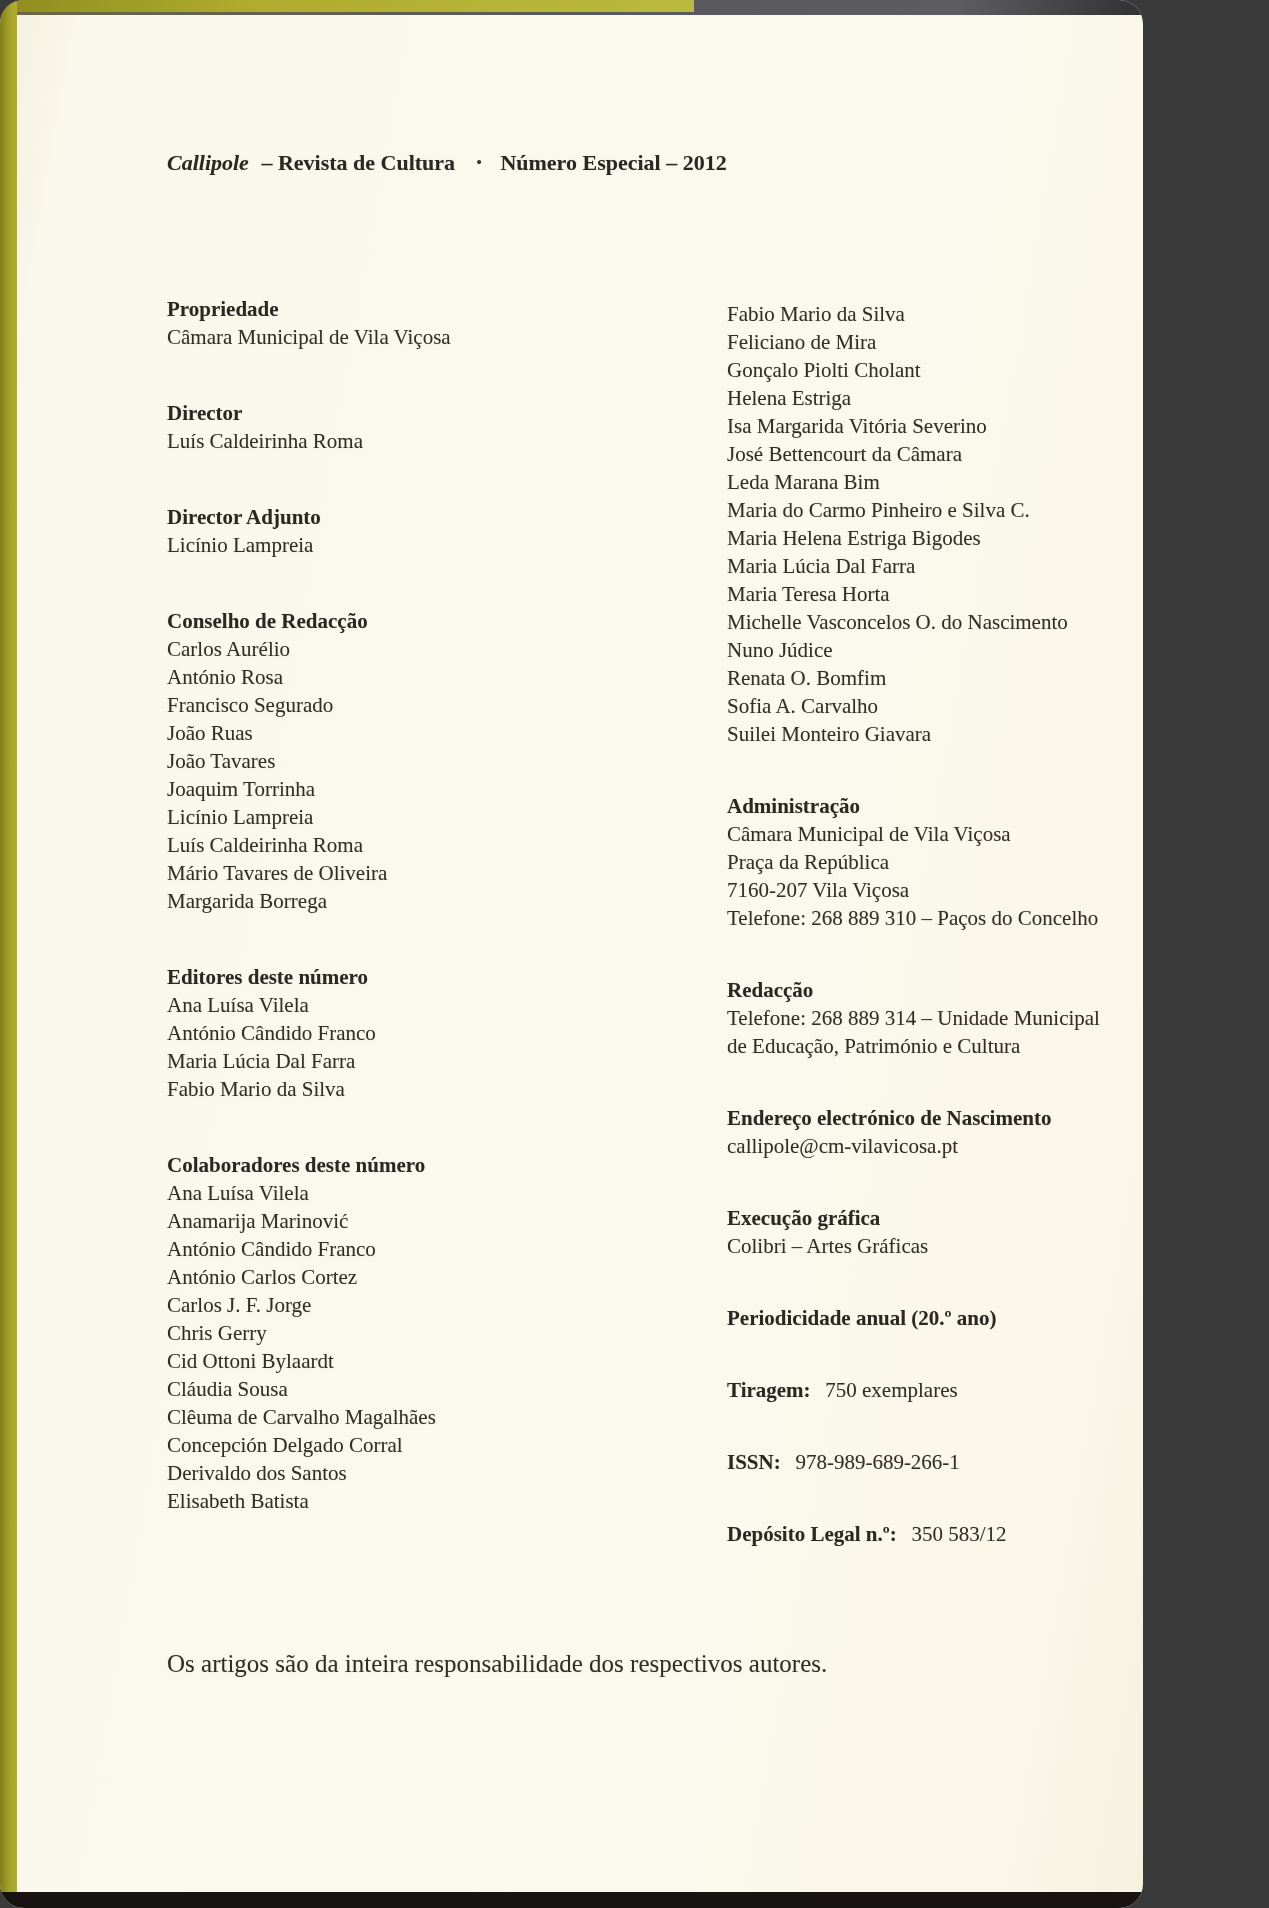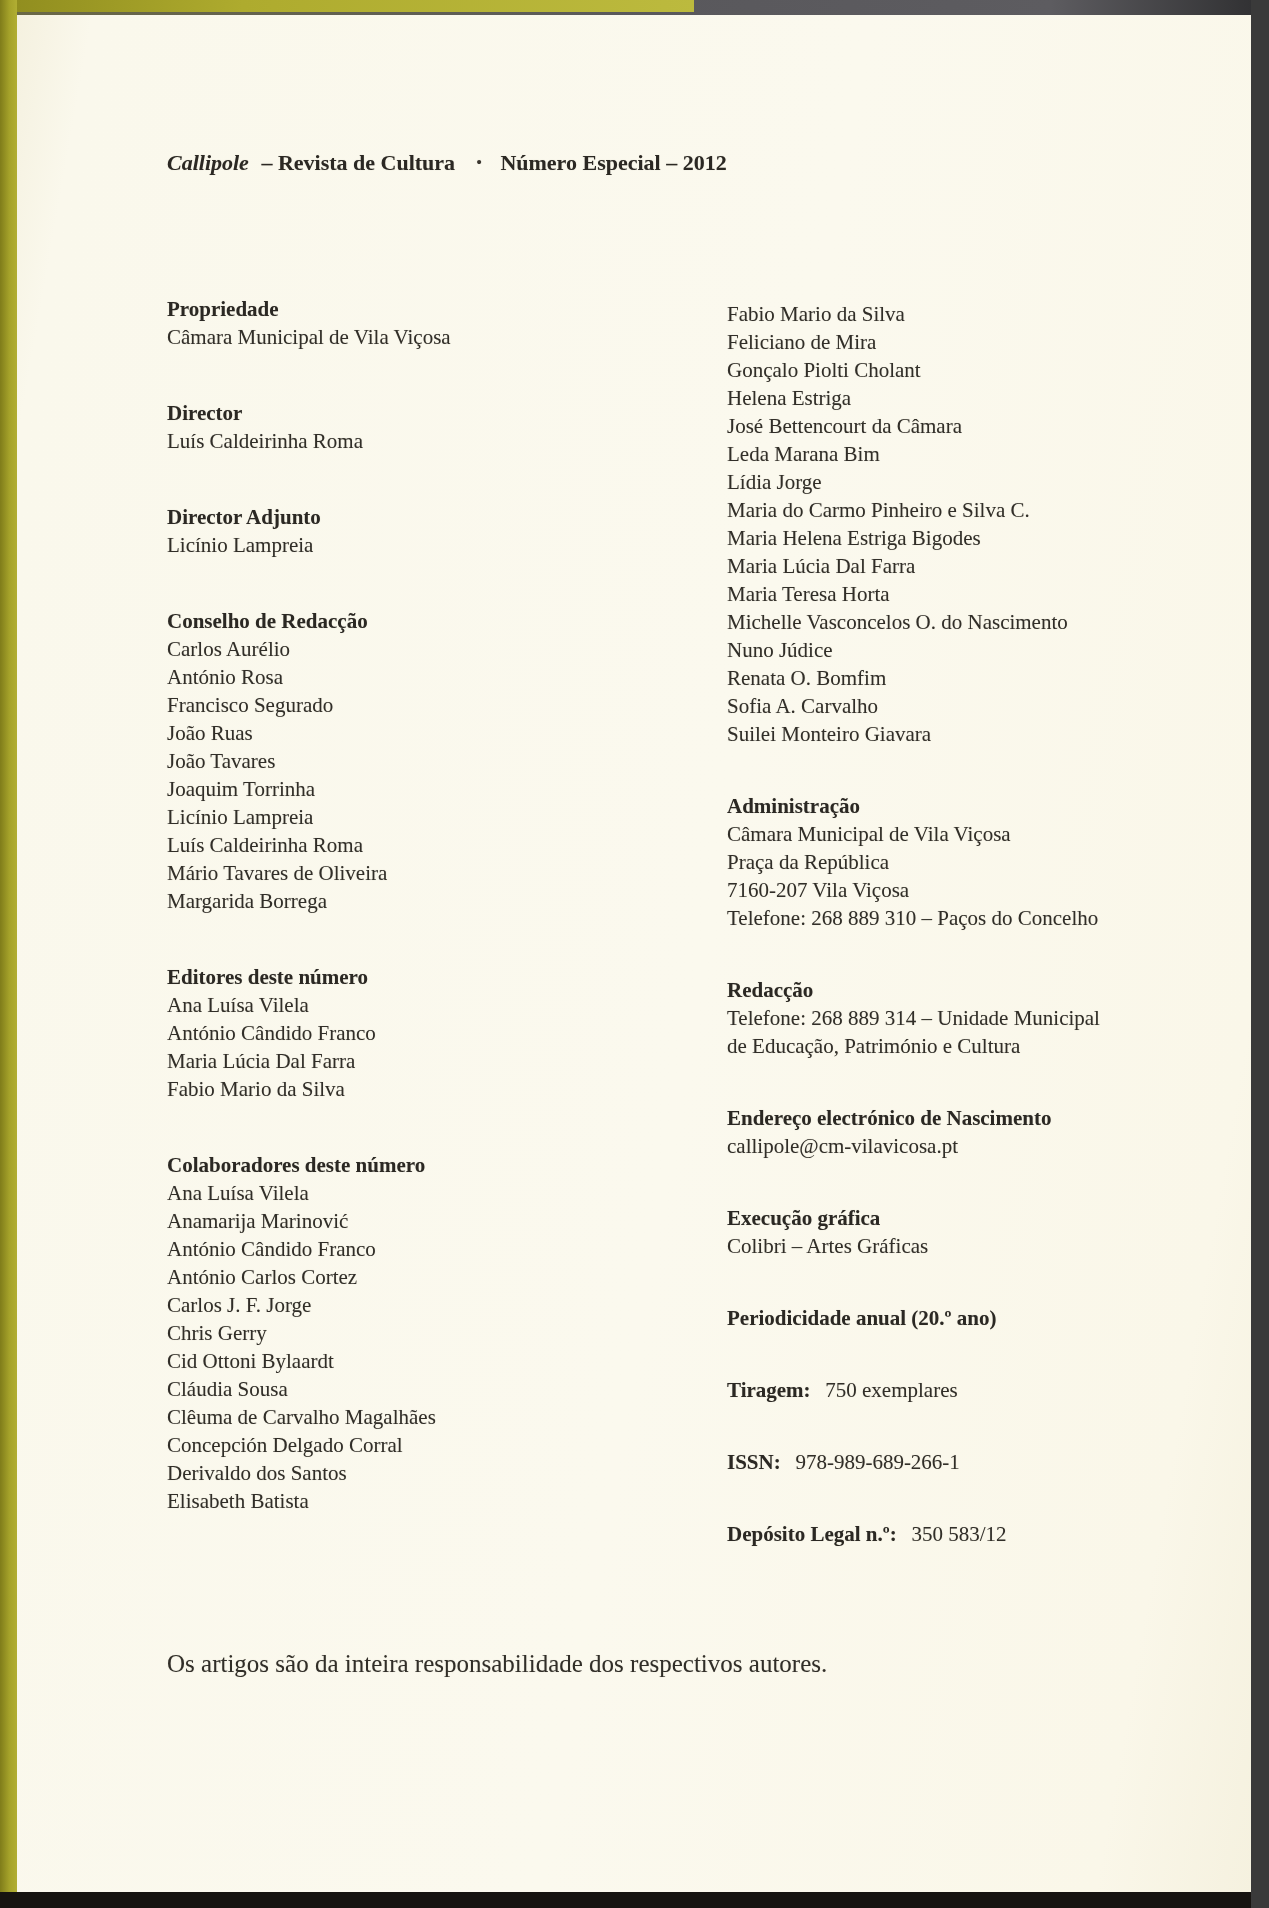--- a/index.html
+++ b/index.html
@@ -1,23 +1,24 @@
 <!DOCTYPE html>
 <html><head>
 <meta charset="utf-8">
 <style>
   html,body{margin:0;padding:0;background:#3a3a3a;}
   .page{
     position:relative;
-    width:1251px;height:1908px;
+    width:1143px;height:1908px;
     overflow:hidden;
     background:linear-gradient(100deg,#f3efdc 0%,#faf8ec 6%,#fbf9ee 55%,#faf7e9 90%,#f5f1df 100%);
     font-family:"Liberation Serif","DejaVu Serif",serif;
     color:#312e28;
     text-shadow:0 0 1px rgba(70,62,48,.22);
+    border-radius:24px;
   }
   
   .edge{position:absolute;}
   .edge-top-gray{top:0;left:0;width:100%;height:15px;
     background:linear-gradient(to right,#6a6845 0%,#59585c 52%,#5d5c60 84%,#323234 100%);}
   .edge-top-yellow{top:0;left:0;width:694px;height:12px;
     background:linear-gradient(to right,#8f8c1e 0%,#aeab2e 35%,#bcba3e 100%);}
   .edge-left{top:0;left:0;width:17px;height:1895px;
     background:linear-gradient(to right,#7f7c1a 0%,#a5a22a 55%,#b1ae33 100%);}
   .edge-bottom{bottom:0;left:0;width:100%;height:16px;background:#161310;}
@@ -133,23 +134,23 @@
       </div>
   </section>
 
   <section class="col col-right">
     <div class="cont-list">
 
     <p class="line">Fabio Mario da Silva</p>
         <p class="line">Feliciano de Mira</p>
         <p class="line">Gonçalo Piolti Cholant</p>
         <p class="line">Helena Estriga</p>
+        <p class="line">Isa Margarida Vitória Severino</p>
         <p class="line">José Bettencourt da Câmara</p>
         <p class="line">Leda Marana Bim</p>
-        <p class="line">Lídia Jorge</p>
         <p class="line">Maria do Carmo Pinheiro e Silva C.</p>
         <p class="line">Maria Helena Estriga Bigodes</p>
         <p class="line">Maria Lúcia Dal Farra</p>
         <p class="line">Maria Teresa Horta</p>
         <p class="line">Michelle Vasconcelos O. do Nascimento</p>
         <p class="line">Nuno Júdice</p>
         <p class="line">Renata O. Bomfim</p>
         <p class="line">Sofia A. Carvalho</p>
         <p class="line">Suilei Monteiro Giavara</p>
       </div>

